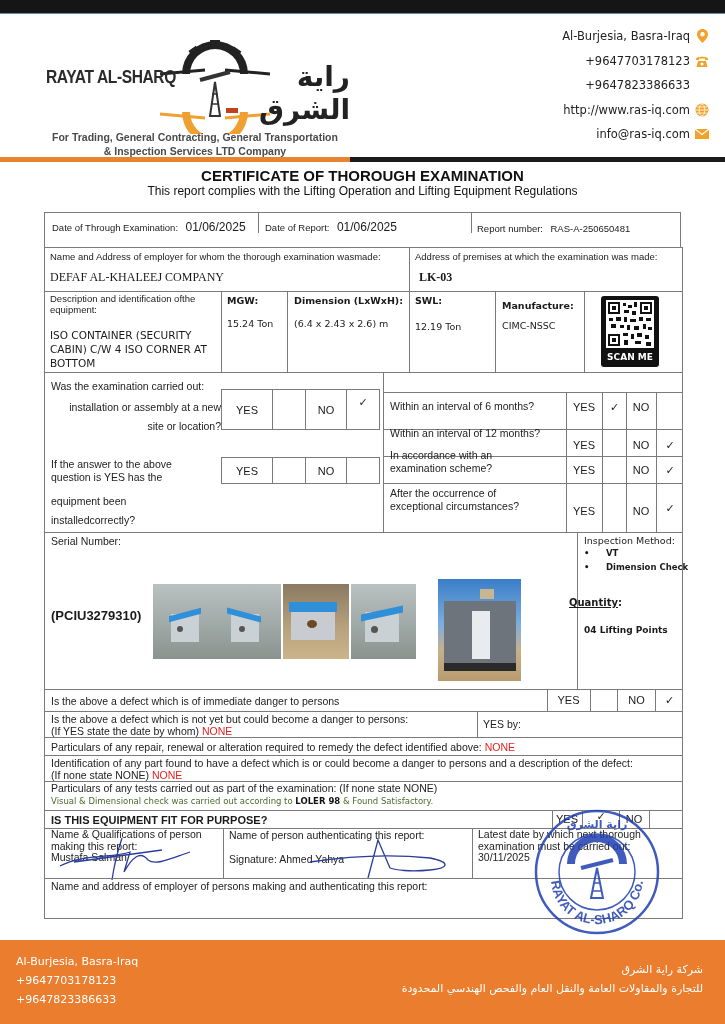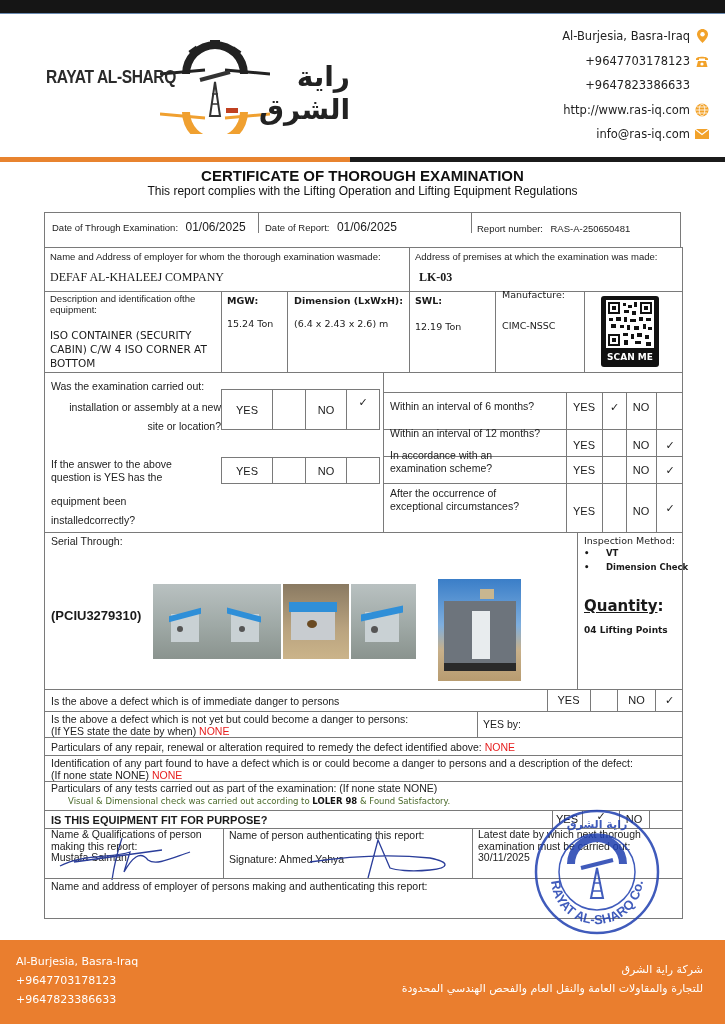--- a/index.html
+++ b/index.html
@@ -54,20 +54,24 @@
       <rect x="71" y="14" width="9" height="8" fill="#222" transform="rotate(35 75 18)"></rect>
       <path d="M22,78 A33,33 0 0 0 88,78 L80,78 A25,25 0 0 1 30,78 Z" fill="#f0a030"></path>
       <rect x="50" y="104" width="10" height="8" fill="#f0a030"></rect>
       <path d="M40,46 L70,38" stroke="#333" stroke-width="4"></path>
       <path d="M50,82 L55,48 L60,82 Z" fill="none" stroke="#333" stroke-width="2"></path>
       <path d="M52,60 L58,60 M51,70 L59,70" stroke="#333" stroke-width="1.5"></path>
       <rect x="66" y="74" width="12" height="5" fill="#c04020"></rect>
     </svg>
     <div class="logo-en">RAYAT AL-SHARQ</div>
     <div class="logo-ar">راية الشرق</div>
+    <div class="logo-tag">
+      <div>For Trading, General Contracting, General Transportation</div>
+      <div>&amp; Inspection Services LTD Company</div>
+    </div>
   </div>
 
   <div class="contact">
     <div class="contact-row">
       <span>Al-Burjesia, Basra-Iraq</span>
       <span class="ci">
         <svg width="11" height="14" viewBox="0 0 11 14">
             <path d="M5.5,0 C2.5,0 0,2.3 0,5.3 C0,9 5.5,14 5.5,14 C5.5,14 11,9 11,5.3 C11,2.3 8.5,0 5.5,0 Z" fill="#f2a22a"></path>
             <circle cx="5.5" cy="5.2" r="2.2" fill="#fff"></circle>
           </svg>
@@ -148,21 +152,21 @@
 <div class="vl" style="left:221px; top:291px; height:81px;"></div>
 <div style="position:absolute; left:227px; top:295px; font-weight:bold; font-size:9.5px;" class="calib">MGW:</div>
 <div style="position:absolute; left:227px; top:318px; font-size:9.5px;" class="calib">15.24 Ton</div>
 <div class="vl" style="left:287px; top:291px; height:81px;"></div>
 <div style="position:absolute; left:294px; top:295px; font-weight:bold; font-size:9.5px;" class="calib">Dimension (LxWxH):</div>
 <div style="position:absolute; left:294px; top:318px; font-size:9.5px;" class="calib">(6.4 x 2.43 x 2.6) m</div>
 <div class="vl" style="left:409px; top:291px; height:81px;"></div>
 <div style="position:absolute; left:415px; top:295px; font-weight:bold; font-size:9.5px;" class="calib">SWL:</div>
 <div style="position:absolute; left:415px; top:321px; font-size:9.5px;" class="calib">12.19 Ton</div>
 <div class="vl" style="left:495px; top:291px; height:81px;"></div>
-<div style="position:absolute; left:502px; top:289px; font-weight:normal; font-size:9.5px;" class="calib">Manufacture:</div>
+<div style="position:absolute; left:502px; top:300px; font-weight:bold; font-size:9.5px;" class="calib">Manufacture:</div>
 <div style="position:absolute; left:502px; top:320px; font-size:9.5px;" class="calib">CIMC-NSSC</div>
 <div class="vl" style="left:584px; top:291px; height:81px;"></div>
 <div style="position:absolute; left:601px; top:296px; width:58px; height:71px; background:#111; border-radius:3px;">
   <svg style="position:absolute; left:5px; top:4px;" width="48" height="48" viewBox="0 0 48 48">
     <rect width="48" height="48" fill="#fff"></rect>
     <rect x="2" y="2" width="12" height="12" fill="#111"></rect>
       <rect x="4" y="4" width="8" height="8" fill="#fff"></rect>
       <rect x="6" y="6" width="4" height="4" fill="#111"></rect>
     <rect x="34" y="2" width="12" height="12" fill="#111"></rect>
       <rect x="36" y="4" width="8" height="8" fill="#fff"></rect>
@@ -259,21 +263,21 @@
   <div class="yn" style="left:60px; top:65px; width:30px; height:26px;">NO</div>
   <div class="yn chk" style="left:91px; top:65px; width:26px; height:26px;">✓</div>
 
   <div class="yn" style="left:0; top:92px; width:36px; height:48px; padding-top:6px;">YES</div>
   <div class="yn" style="left:37px; top:92px; width:23px; height:48px;"></div>
   <div class="yn" style="left:60px; top:92px; width:30px; height:48px; padding-top:6px;">NO</div>
   <div class="yn chk" style="left:91px; top:92px; width:26px; height:48px;">✓</div>
 </div>
 <div class="hl" style="left:44px; top:532px; width:639px;"></div>
 
-<div style="position:absolute; left:51px; top:535px;" class="t10">Serial Through:</div>
+<div style="position:absolute; left:51px; top:535px;" class="t10">Serial Number:</div>
 <div style="position:absolute; left:51px; top:608px; font-weight:bold; font-size:13px;">(PCIU3279310)</div>
 
 <div class="photo" style="left:153px; top:584px; width:128px; height:75px; background:linear-gradient(180deg,#b9c1c1 0%,#9fa9a6 55%,#8a938e 100%);">
   <div style="position:absolute; left:18px; top:30px; width:28px; height:28px; background:#c9d1d4;"></div>
   <div style="position:absolute; left:16px; top:28px; width:32px; height:6px; background:#2f8fd8; transform:skewY(-15deg);"></div>
   <div style="position:absolute; left:78px; top:30px; width:28px; height:28px; background:#c9d1d4;"></div>
   <div style="position:absolute; left:74px; top:28px; width:34px; height:6px; background:#2f8fd8; transform:skewY(15deg);"></div>
   <div style="position:absolute; left:24px; top:42px; width:6px; height:6px; border-radius:50%; background:#555;"></div>
   <div style="position:absolute; left:86px; top:42px; width:6px; height:6px; border-radius:50%; background:#555;"></div>
 </div>
@@ -293,56 +297,56 @@
   <div style="position:absolute; left:42px; top:10px; width:14px; height:10px; background:#c8b690;"></div>
   <div style="position:absolute; left:6px; top:84px; width:72px; height:8px; background:#2a2a2a;"></div>
 </div>
 
 <div class="vl" style="left:577px; top:532px; height:157px;"></div>
 <div style="position:absolute; left:584px; top:535px;" class="t9 calib">Inspection Method:</div>
 <div style="position:absolute; left:584px; top:546px; font-size:8.5px; font-weight:bold; line-height:14px;" class="calib">
   <div><span style="display:inline-block; width:22px;">•</span><span>VT</span></div>
   <div><span style="display:inline-block; width:22px;">•</span><span>Dimension Check</span></div>
 </div>
-<div style="position:absolute; left:584px; top:597px; font-size:15px; font-weight:bold;" class="calib"><span style="text-decoration:underline;">Quantity</span>:</div>
+<div style="position:absolute; left:569px; top:597px; font-size:10px; font-weight:bold;" class="calib"><span style="text-decoration:underline;">Quantity</span>:</div>
 <div style="position:absolute; left:584px; top:625px; font-size:9px; font-weight:bold;" class="calib">04 Lifting Points</div>
 <div class="hl" style="left:44px; top:689px; width:639px;"></div>
 
 <div style="position:absolute; left:51px; top:695px;" class="t10">Is the above a defect which is of immediate danger to persons</div>
 <div class="vl" style="left:547px; top:689px; height:22px;"></div>
 <div class="yn" style="left:547px; top:689px; width:43px; height:22px;">YES</div>
 <div class="vl" style="left:590px; top:689px; height:22px;"></div>
 <div class="yn" style="left:591px; top:689px; width:26px; height:22px;"></div>
 <div class="vl" style="left:617px; top:689px; height:22px;"></div>
 <div class="yn" style="left:618px; top:689px; width:37px; height:22px;">NO</div>
 <div class="vl" style="left:655px; top:689px; height:22px;"></div>
 <div class="yn chk" style="left:656px; top:689px; width:27px; height:22px;">✓</div>
 <div class="hl" style="left:44px; top:711px; width:639px;"></div>
 
 <div style="position:absolute; left:51px; top:713px; line-height:12px;" class="t10">
   <div>Is the above a defect which is not yet but could become a danger to persons:</div>
-  <div><span>(If YES state the date by when)</span> <span class="red">NONE</span></div>
+  <div><span>(If YES state the date by whom)</span> <span class="red">NONE</span></div>
 </div>
 <div class="vl" style="left:477px; top:711px; height:26px;"></div>
 <div style="position:absolute; left:483px; top:718px;" class="t10">YES by:</div>
 <div class="hl" style="left:44px; top:737px; width:639px;"></div>
 
 <div style="position:absolute; left:51px; top:741px;" class="t10">
   <span>Particulars of any repair, renewal or alteration required to remedy the defect identified above:</span> <span class="red">NONE</span>
 </div>
 <div class="hl" style="left:44px; top:755px; width:639px;"></div>
 
 <div style="position:absolute; left:51px; top:757px; line-height:12px;" class="t10">
   <div>Identification of any part found to have a defect which is or could become a danger to persons and a description of the defect:</div>
   <div><span>(If none state NONE)</span> <span class="red">NONE</span></div>
 </div>
 <div class="hl" style="left:44px; top:781px; width:639px;"></div>
 
 <div style="position:absolute; left:51px; top:782px;" class="t10">Particulars of any tests carried out as part of the examination: (If none state NONE)</div>
-<div style="position:absolute; left:51px; top:796px; font-size:8.5px;margin-left:17px;" class="calib green">
+<div style="position:absolute; left:51px; top:796px; font-size:8.5px;" class="calib green">
   <span>Visual &amp; Dimensional check was carried out according to</span> <b style="color:#111;">LOLER 98</b> <span>&amp; Found Satisfactory.</span>
 </div>
 <div class="hl" style="left:44px; top:810px; width:639px;"></div>
 
 <div style="position:absolute; left:51px; top:814px; font-weight:bold; font-size:11px;">IS THIS EQUIPMENT FIT FOR PURPOSE?</div>
 <div class="vl" style="left:552px; top:810px; height:18px;"></div>
 <div class="yn" style="left:552px; top:810px; width:30px; height:18px;">YES</div>
 <div class="vl" style="left:582px; top:810px; height:18px;"></div>
 <div class="yn chk" style="left:583px; top:808px; width:36px; height:16px;">✓</div>
 <div class="vl" style="left:619px; top:810px; height:18px;"></div>

